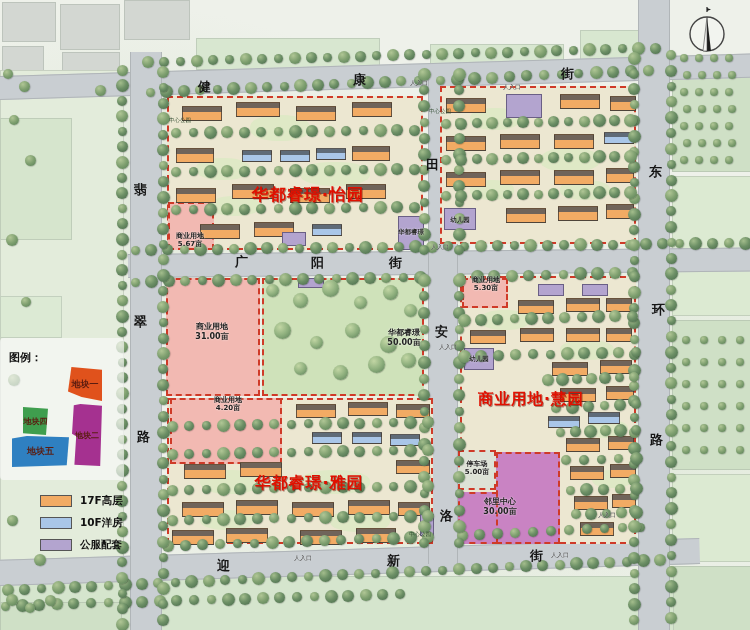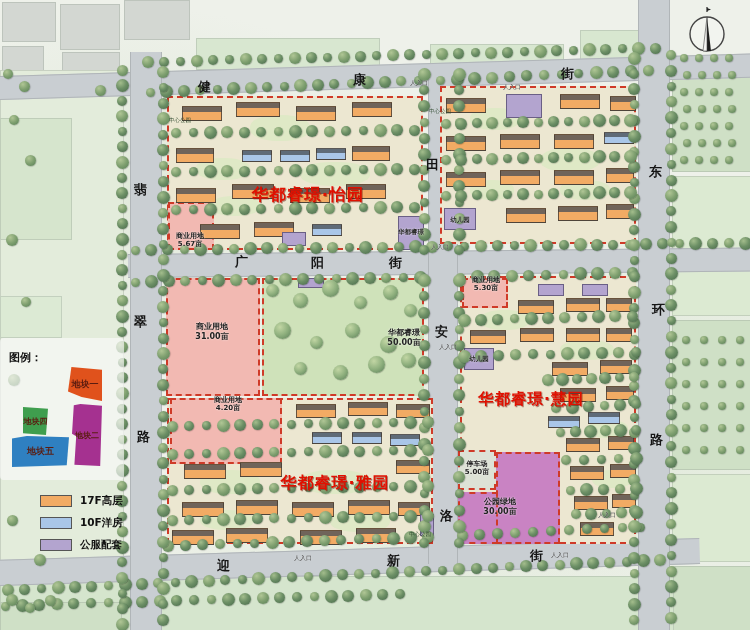--- a/index.html
+++ b/index.html
@@ -931,22 +931,22 @@
   <span class="st" style="left:134px;top:315px;">翠</span>
   <span class="st" style="left:137px;top:430px;">路</span>
   <span class="st" style="left:649px;top:165px;">东</span>
   <span class="st" style="left:652px;top:303px;">环</span>
   <span class="st" style="left:650px;top:433px;">路</span>
   <span class="st" style="left:426px;top:158px;">田</span>
   <span class="st" style="left:435px;top:325px;">安</span>
   <span class="st" style="left:440px;top:509px;">洛</span>
 
   <div class="pname" style="left:308px;top:184px;font-size:16.5px;">华都睿璟·怡园</div>
-  <div class="pname" style="left:309px;top:473px;font-size:16px;margin-left:26px;">华都睿璟·雅园</div>
-  <div class="pname" style="left:531px;top:389px;font-size:15.5px;">华都睿璟·慧园</div>
+  <div class="pname" style="left:309px;top:473px;font-size:16px;">华都睿璟·雅园</div>
+  <div class="pname" style="left:531px;top:389px;font-size:15.5px;">商业用地·慧园</div>
 
   <div class="slab" style="left:190px;top:232px;">
     <div>商业用地</div>
       <div>5.67亩</div>
   </div>
   <div class="slab big" style="left:212px;top:322px;">
     <div>商业用地</div>
       <div>31.00亩</div>
   </div>
   <div class="slab big" style="left:404px;top:328px;">
@@ -959,21 +959,21 @@
   </div>
   <div class="slab" style="left:228px;top:396px;">
     <div>商业用地</div>
       <div>4.20亩</div>
   </div>
   <div class="slab" style="left:477px;top:460px;">
     <div>停车场</div>
       <div>5.00亩</div>
   </div>
   <div class="slab big" style="left:500px;top:497px;">
-    <div>公园绿地</div>
+    <div>邻里中心</div>
       <div>30.00亩</div>
   </div>
 
   <div class="fac" style="left:411px;top:228px;">华都睿璟</div>
   <div class="fac" style="left:460px;top:216px;">幼儿园</div>
   <div class="fac" style="left:479px;top:355px;">幼儿园</div>
 
   <span class="ent" style="left:419px;top:79px;">人入口</span>
   <span class="ent" style="left:512px;top:83px;">人入口</span>
   <span class="ent" style="left:440px;top:243px;">人入口</span>

